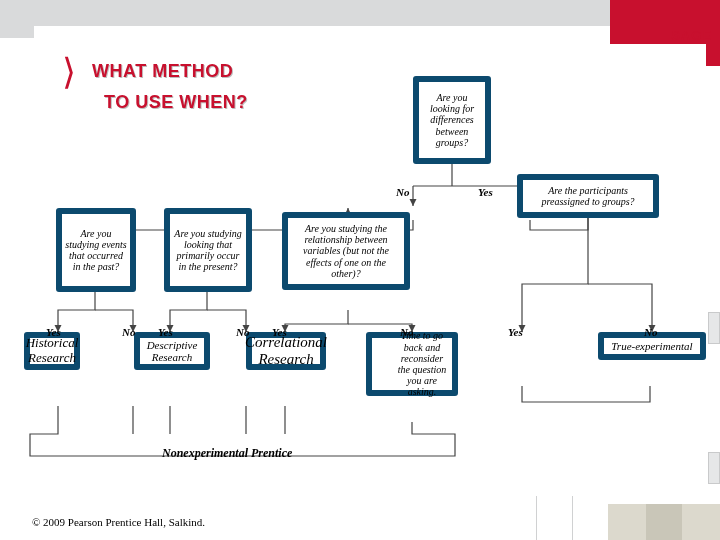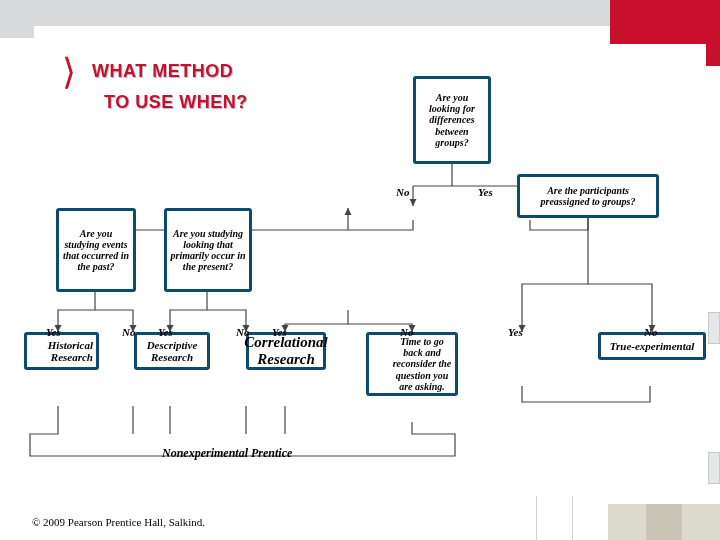--- a/index.html
+++ b/index.html
@@ -125,30 +125,30 @@
   .title-line2 { padding-left: 40px; display: block; }
 
   
   #flow {
     position: absolute;
     left: 0; top: 34px;
     width: 720px; height: 450px;
   }
   .fc-box {
     position: absolute;
-    border: 3px solid #0c4a6e;
+    border: 6px solid #0c4a6e;
     border-radius: 3px;
     background: #ffffff;
     box-sizing: border-box;
     display: flex;
     align-items: center;
     justify-content: center;
     text-align: center;
     font-family: "Liberation Serif", serif;
-    font-weight: bold;
+    font-weight: normal;
     font-style: italic;
     font-size: 10px;
     line-height: 1.12;
     color: #000000;
     padding: 2px 3px;
   }
   .fc-label {
     position: absolute;
     font-family: "Liberation Serif", serif;
     font-weight: bold;
@@ -245,22 +245,23 @@
   </svg>
 
   <div class="fc-box" style="left:413px; top:42px; width:78px; height:88px;">Are you looking for differences between groups?</div>
 
   <div class="fc-box" style="left:517px; top:140px; width:142px; height:44px;">Are the participants preassigned to groups?</div>
 
   <div class="fc-box" style="left:56px; top:174px; width:80px; height:84px;">Are you studying events that occurred in the past?</div>
 
   <div class="fc-box" style="left:164px; top:174px; width:88px; height:84px;">Are you studying looking that primarily occur in the present?</div>
 
-
-  <div class="fc-box" style="left:24px; top:298px; width:75px; height:38px; font-size:11px;text-align:right;">Historical Research</div>
+  <div class="fc-box" style="left:282px; top:178px; width:128px; height:78px;">Are you studying the relationship between variables (but not the effects of one on the other)?</div>
+
+  <div class="fc-box" style="left:24px; top:298px; width:56px; height:38px; font-size:13px;">Historical Research</div>
 
   <div class="fc-box" style="left:134px; top:298px; width:76px; height:38px; font-size:11px;text-align:center;">Descriptive Research</div>
 
   <div class="fc-box" style="left:246px; top:298px; width:80px; height:38px; font-size:15px;">Correlational Research</div>
 
   <div class="fc-box" style="left:366px; top:298px; width:92px; height:64px;padding-left:23px;">Time to go back and reconsider the question you are asking.</div>
 
 
   <div class="fc-box" style="left:598px; top:298px; width:108px; height:28px; font-size:11px;">True-experimental</div>
 

